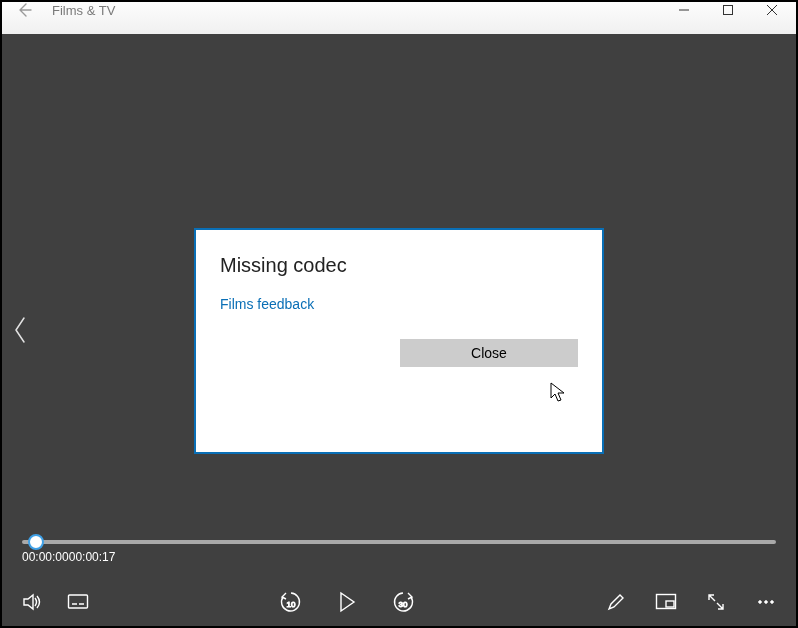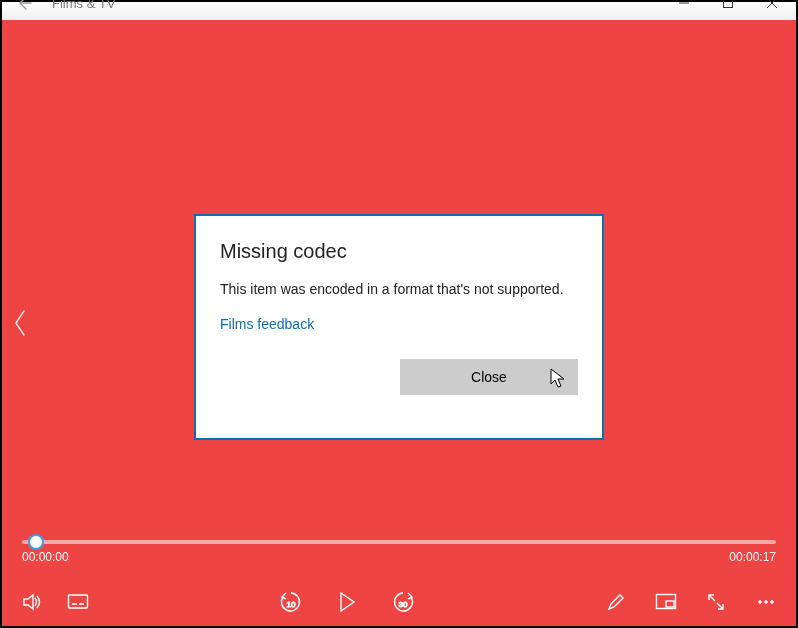--- a/index.html
+++ b/index.html
@@ -5,39 +5,39 @@
     * { box-sizing: border-box; margin: 0; padding: 0; }
     html, body { width: 798px; height: 628px; overflow: hidden; font-family: "Segoe UI", Arial, sans-serif; background: #fff; }
     .window {
       width: 798px; height: 628px;
       border: 2px solid #000;
       display: flex; flex-direction: column;
       background: #fff;
     }
     
     .titlebar {
-      height: 18px;
+      height: 32px;
       background: linear-gradient(to bottom, #fdfdfd, #f0f0f0);
       display: flex; align-items: center;
       padding: 0 2px 16px 10px;
       color: #7a7a7a;
       font-size: 13px;
     }
     .titlebar .back {
       width: 24px; height: 24px; display:flex; align-items:center; justify-content:center;
       margin-right: 16px;
     }
     .titlebar .title { flex: 0 0 auto; }
     .titlebar .spacer { flex: 1 1 auto; }
     .winctrl { width: 44px; height: 28px; display:flex; align-items:center; justify-content:center; }
     .winctrl svg { stroke:#333; }
     
     .stage {
       flex: 1 1 auto;
-      background: #ef4444;
+      background: #404040;
       position: relative;
       overflow: hidden;
     }
     
     .page-left {
       position: absolute; left: 6px; top: 50%; transform: translateY(-50%);
       width: 24px; height: 40px; display:flex; align-items:center; justify-content:center;
       color: rgba(255,255,255,0.85);
     }
     
@@ -45,21 +45,21 @@
       position: absolute; left: 20px; right: 20px; bottom: 62px;
     }
     .track {
       height: 4px; background: rgba(255,255,255,0.55); border-radius: 2px; position: relative;
     }
     .thumb {
       position: absolute; left: 14px; top: 50%; transform: translate(-50%,-50%);
       width: 16px; height: 16px; border-radius: 50%;
       background: #fff; border: 2px solid #3fa0e6;
     }
-    .times { display:flex; justify-content: space-between; color:#fff; font-size: 12px; margin-top: 6px; }
+    .times { display:flex; color:#fff; font-size: 12px; margin-top: 6px; }
     
     .toolbar {
       position: absolute; left: 0; right: 0; bottom: 0; height: 48px;
       display: flex; align-items: center;
       padding: 0 16px;
       color: #fff;
     }
     .tb-group { display:flex; align-items:center; gap: 18px; }
     .tb-left { flex: 0 0 auto; }
     .tb-center { flex: 1 1 auto; display:flex; justify-content:center; gap: 28px; align-items:center; }
@@ -76,21 +76,21 @@
       border: 2px solid #0a6fb6;
       padding: 24px 24px 18px 24px;
       color: #222;
     }
     .dialog h1 { font-size: 20px; font-weight: 400; margin-bottom: 18px; }
     .dialog .msg { font-size: 14px; margin-bottom: 18px; }
     .dialog .code { font-size: 14px; margin-bottom: 6px; }
     .dialog .link { font-size: 14px; color: #0a6fb6; cursor: pointer; display:inline-block; }
     .dialog .actions { margin-top: 26px; display:flex; justify-content:flex-end; }
     .dialog .close-btn {
-      width: 178px; height: 36px;
+      width: 178px; height: 28px;
       background: #ccc; border: none;
       font-size: 14px; color:#000;
       cursor: pointer;
     }
     
     .cursor {
       position: absolute; left: 548px; top: 348px; width: 16px; height: 22px; pointer-events:none;
     }
   </style>
 </head>
@@ -126,21 +126,20 @@
   <div class="stage">
 
     <div class="page-left">
       <svg width="14" height="28" viewBox="0 0 14 28">
           <path d="M11 2 L3 14 L11 26" stroke="rgba(255,255,255,0.85)" stroke-width="1.5" fill="none" stroke-linecap="round" stroke-linejoin="round"></path>
         </svg>
     </div>
 
     <div class="dialog">
       <h1>Missing codec</h1>
-      <div class="msg">This item was encoded in a format that's not supported.</div>
       <span class="link">Films feedback</span>
       <div class="actions">
         <button class="close-btn">Close</button>
       </div>
     </div>
 
     <svg class="cursor" viewBox="0 0 16 22">
       <path d="M1 1 L1 16 L5 12 L8 19 L11 18 L8 11 L14 11 Z" fill="#fff" stroke="#000" stroke-width="1"></path>
     </svg>
 

